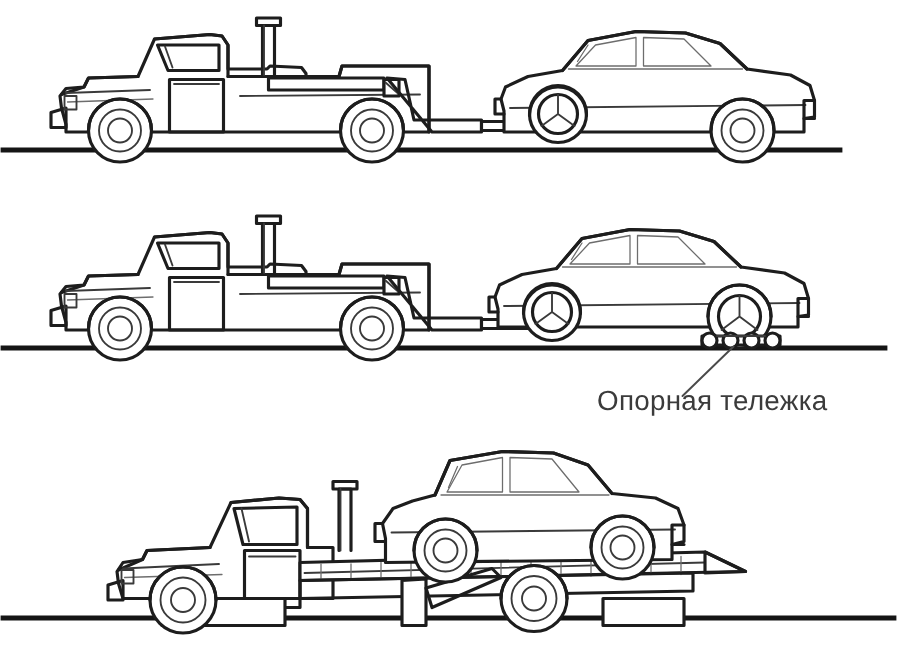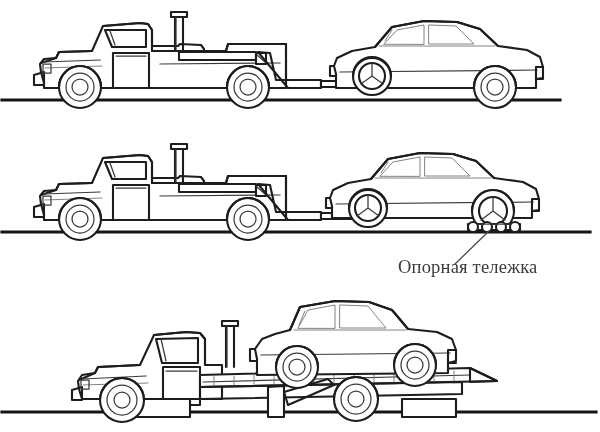--- a/index.html
+++ b/index.html
@@ -14,21 +14,21 @@
   #stage{position:relative;width:600px;height:432px;background:#fff;}
   svg.panel{position:absolute;left:0;display:block;}
   .ln{fill:none;stroke:#1d1d1d;stroke-width:2.1;stroke-linejoin:round;stroke-linecap:round;}
   .ln-thin{fill:none;stroke:#3a3a3a;stroke-width:1.25;stroke-linejoin:round;stroke-linecap:round;}
   .ln-hair{fill:none;stroke:#6d6d6d;stroke-width:0.85;stroke-linejoin:round;stroke-linecap:round;}
   .ground{fill:none;stroke:#151515;stroke-width:3.2;stroke-linecap:square;}
   .body-fill{fill:#ffffff;}
   .leader{fill:none;stroke:#4a4a4a;stroke-width:1.3;stroke-linecap:round;}
   .callout-text{
     position:absolute;
-    font-family:Liberation Serif, serif;
+    font-family:Liberation Sans, sans-serif;
     font-size:18.5px;
     letter-spacing:0.2px;
     color:#3b3b3b;
     white-space:nowrap;
     line-height:1;
   }
 </style>
 </head>
 <body>
 

